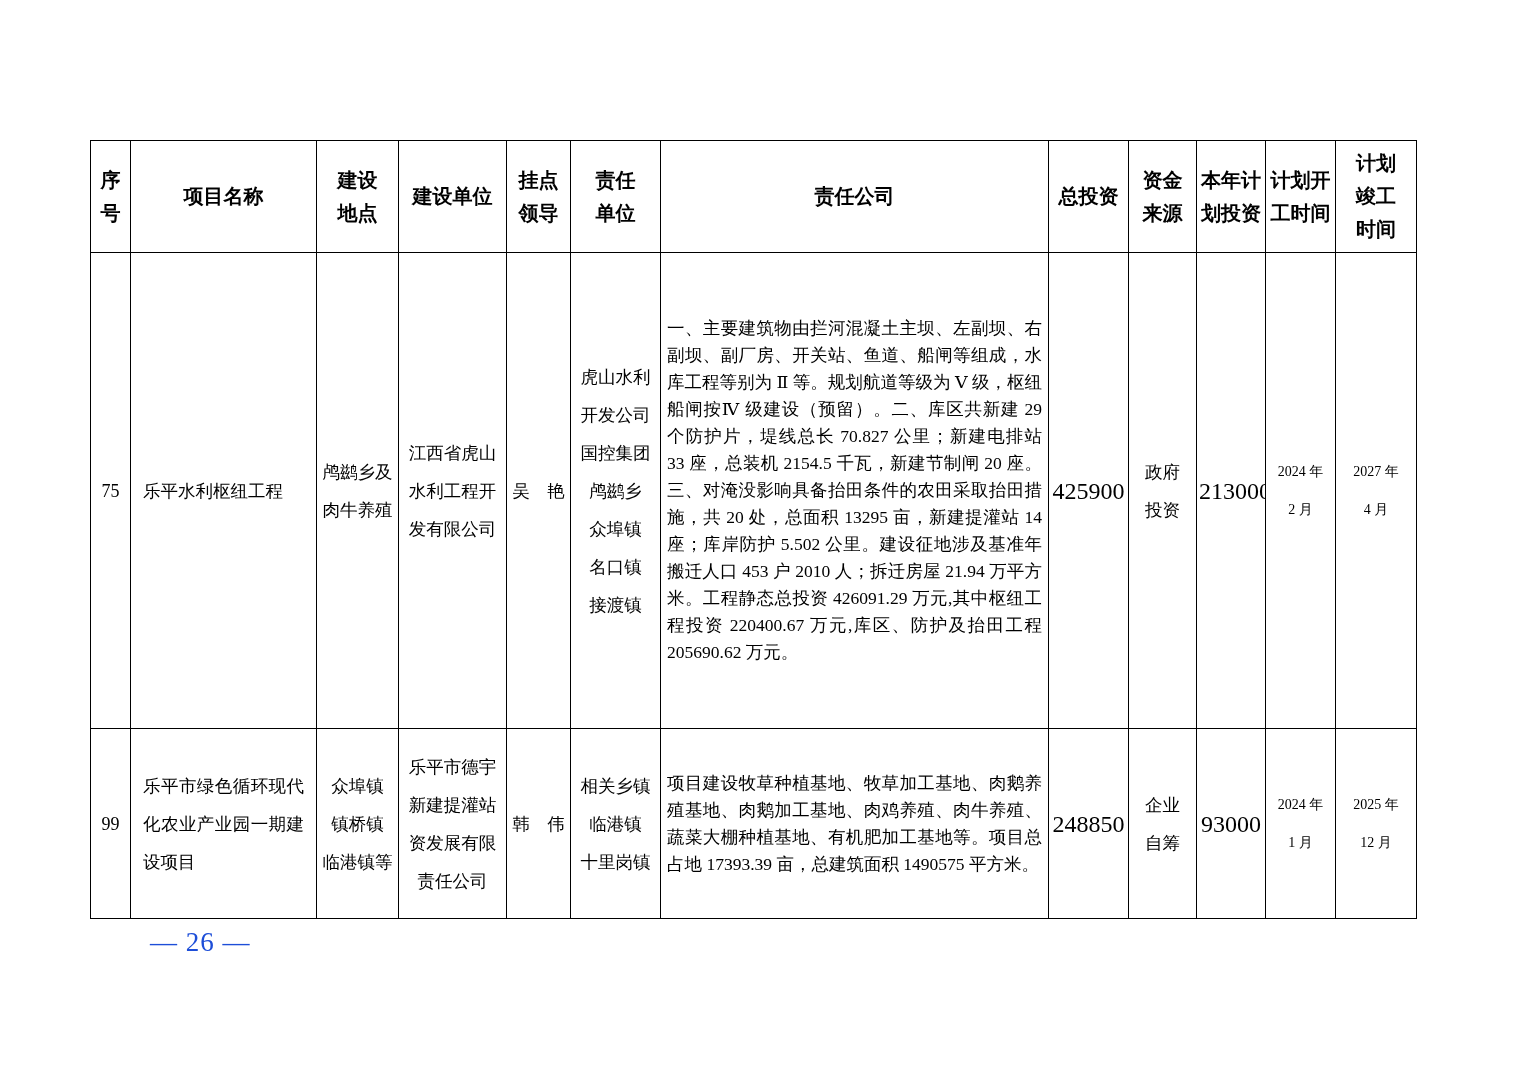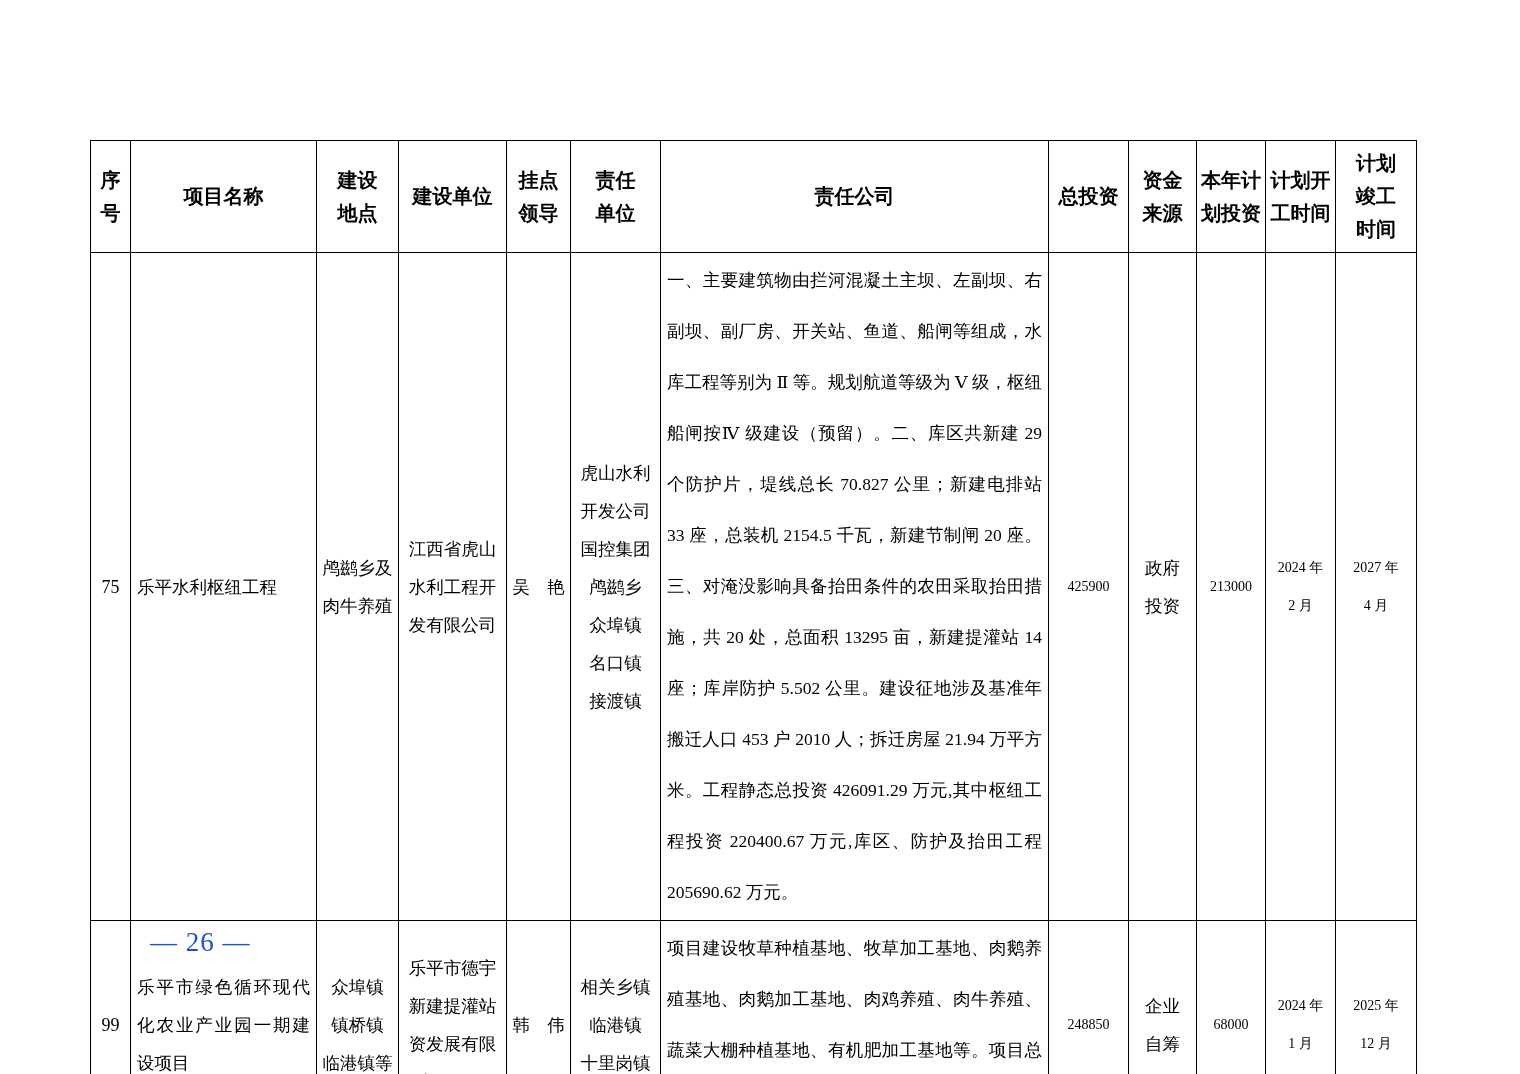--- a/index.html
+++ b/index.html
@@ -42,31 +42,31 @@
     font-size: 17.5px;
     line-height: 38px;
     white-space: pre-line;
   }
   tr.header-row { height: 112px; }
   tr.row-75 { height: 476px; }
   tr.row-76 { height: 190px; }
   td.c-name {
     text-align: justify;
     white-space: normal;
-    padding: 0 6px;
+    padding: 0 12px;
     line-height: 38px;
   }
   td.c-content {
     text-align: justify;
     white-space: normal;
     padding: 2px 6px;
-    line-height: 51px;
+    line-height: 27px;
   }
   td.c-seq { font-size: 18px; margin-top: 45px; }
-  td.c-num { font-size: 14px; }
+  td.c-num { font-size: 24px; }
   td.c-date { font-size: 14px; }
   .page-number {
     position: absolute;
     left: 150px;
     top: 922px;
     font-size: 27px;
     line-height: 40px;
     color: #1d4ed8;
     letter-spacing: 1px;
   }
@@ -154,21 +154,21 @@
 资发展有限
 责任公司</td>
         <td class="c-leader">韩　伟</td>
         <td class="c-responsible">相关乡镇
 临港镇
 十里岗镇</td>
         <td class="c-content">项目建设牧草种植基地、牧草加工基地、肉鹅养殖基地、肉鹅加工基地、肉鸡养殖、肉牛养殖、蔬菜大棚种植基地、有机肥加工基地等。项目总占地 17393.39 亩，总建筑面积 1490575 平方米。</td>
         <td class="c-num">248850</td>
         <td class="c-source">企业
 自筹</td>
-        <td class="c-num">68000</td>
+        <td class="c-num">93000</td>
         <td class="c-date">2024 年
 1 月</td>
         <td class="c-date">2025 年
 12 月</td>
       </tr>
     </tbody>
   </table>
 
   <div class="page-number">— 26 —</div>
 

